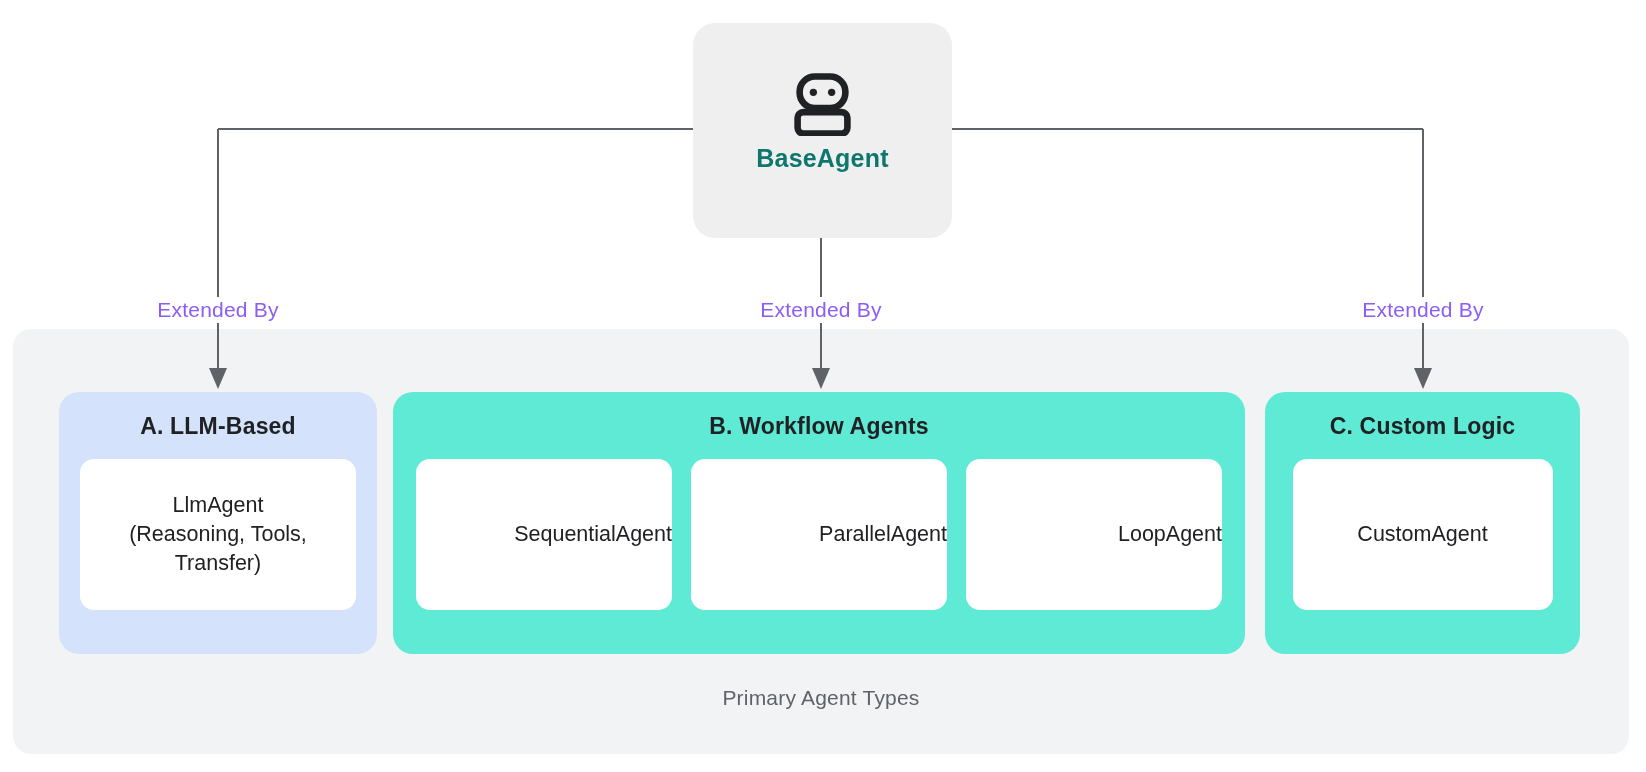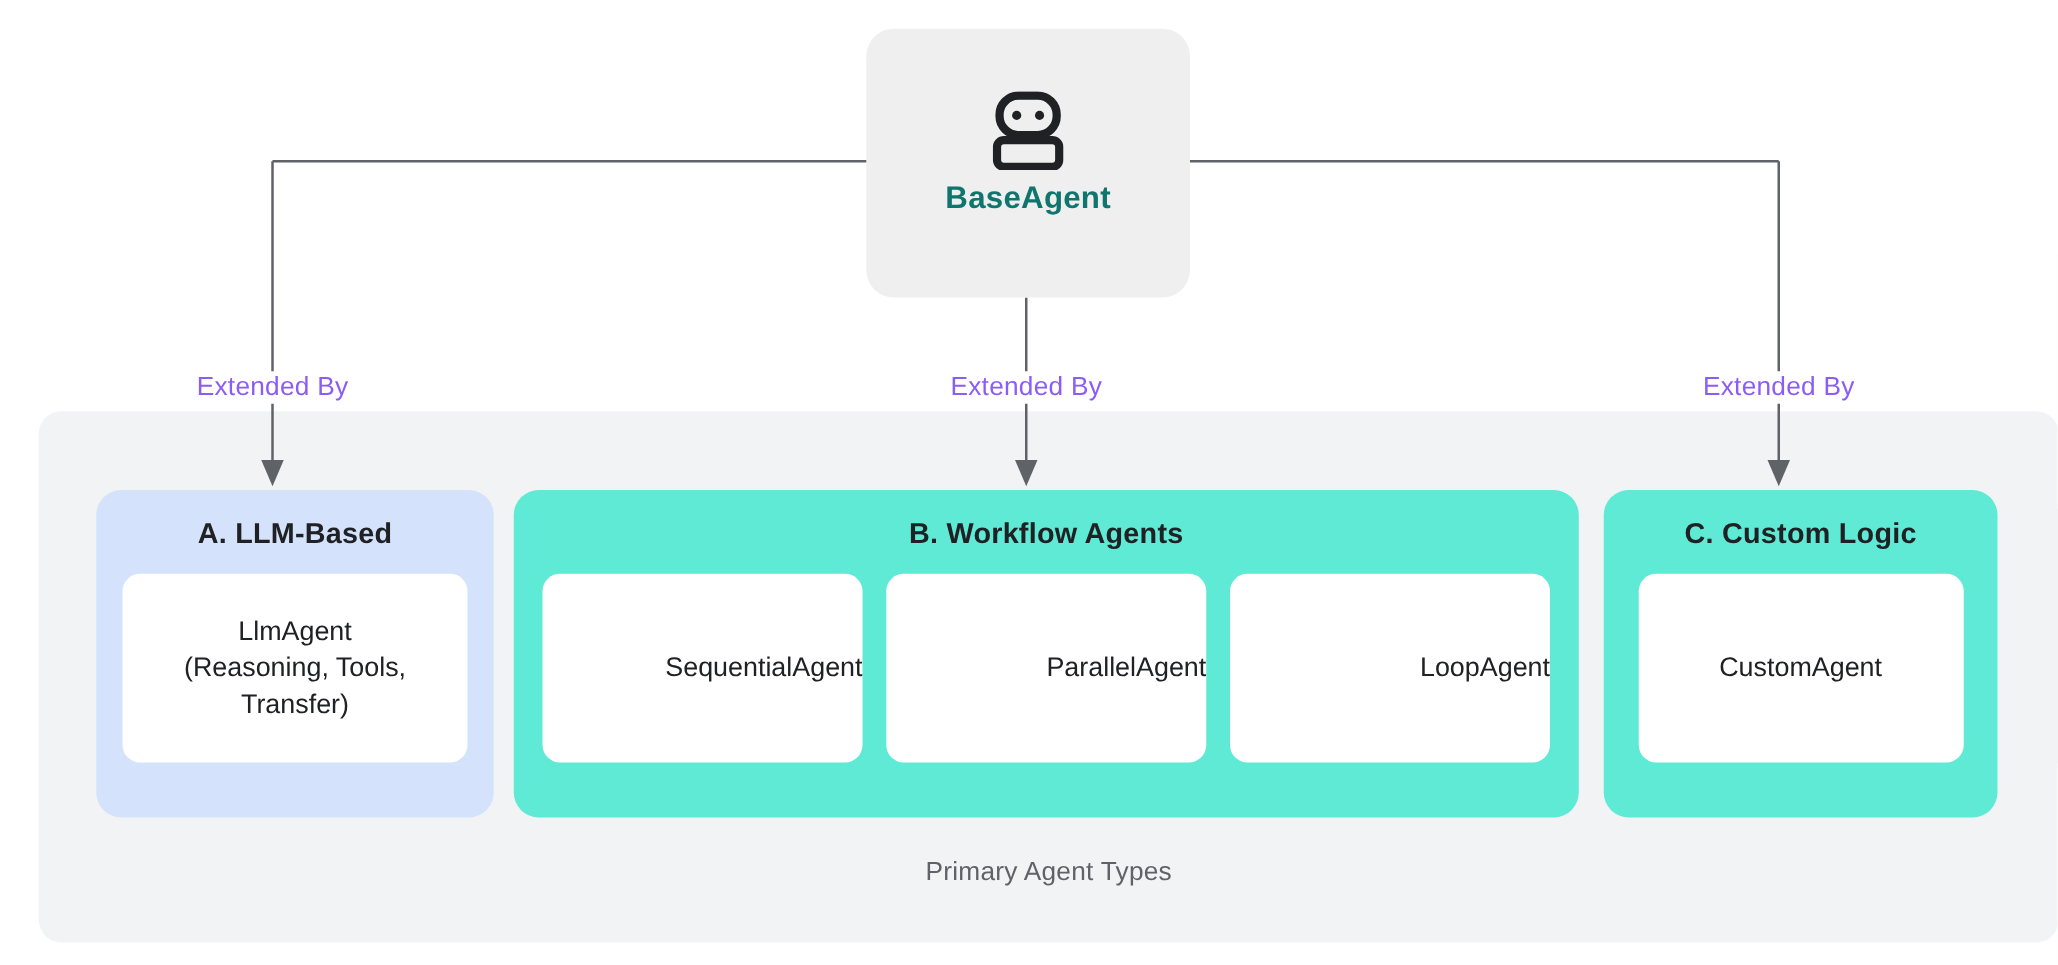--- a/index.html
+++ b/index.html
@@ -3,21 +3,21 @@
 <meta charset="utf-8">
 <style>
   html,body{margin:0;padding:0;background:#ffffff;}
   .canvas{
     position:relative;width:1646px;height:772px;background:#ffffff;
     font-family:"Liberation Sans","DejaVu Sans",sans-serif;overflow:hidden;
   }
   .connectors{position:absolute;left:0;top:0;z-index:1;}
   
   .panel{
-    position:absolute;left:31px;top:329px;width:1616px;height:425px;
+    position:absolute;left:13px;top:329px;width:1616px;height:425px;
     border-radius:18px;background:#f1f3f4;
   }
   .panel-caption{
     position:absolute;left:0;right:0;top:357px;text-align:center;
     font-size:21px;color:#5f6368;letter-spacing:.2px;
   }
   
   .sec{position:absolute;top:63px;height:262px;border-radius:20px;z-index:2;}
   #sec-a{left:46px;width:318px;}
   #sec-b{left:380px;width:852px;}

